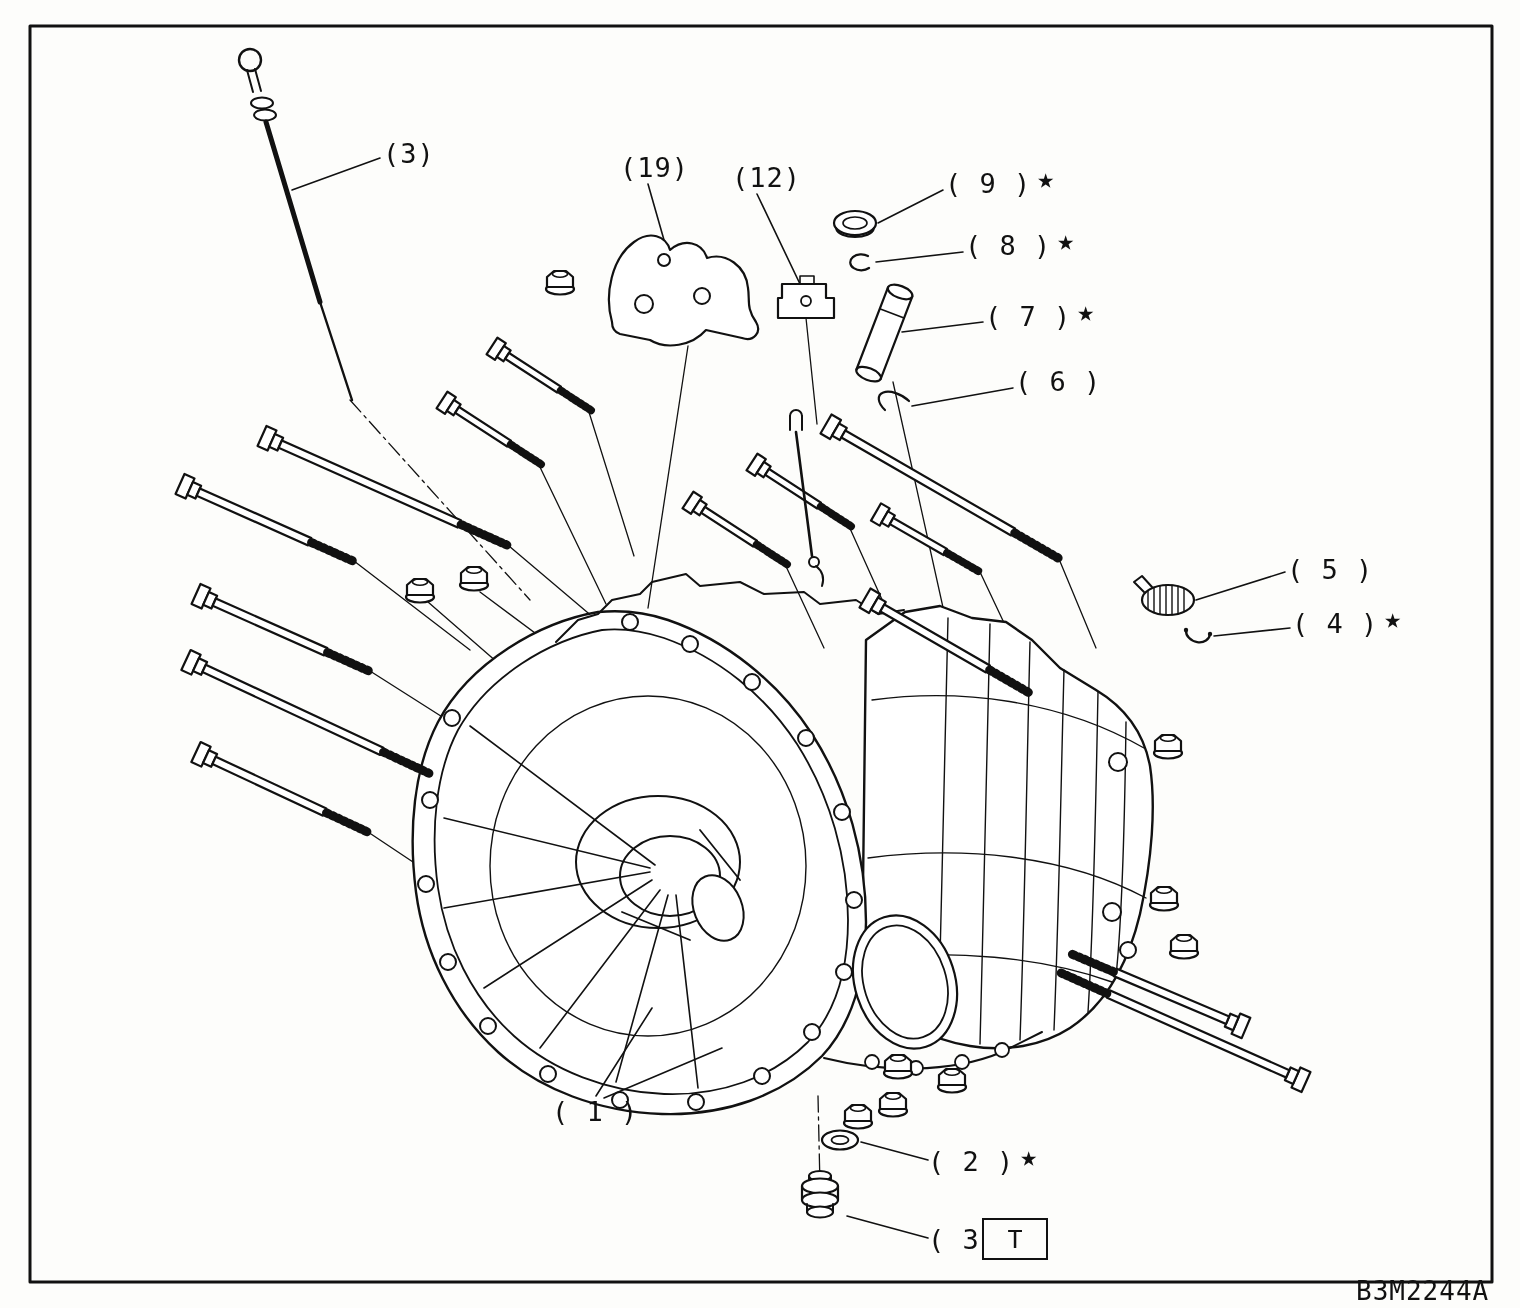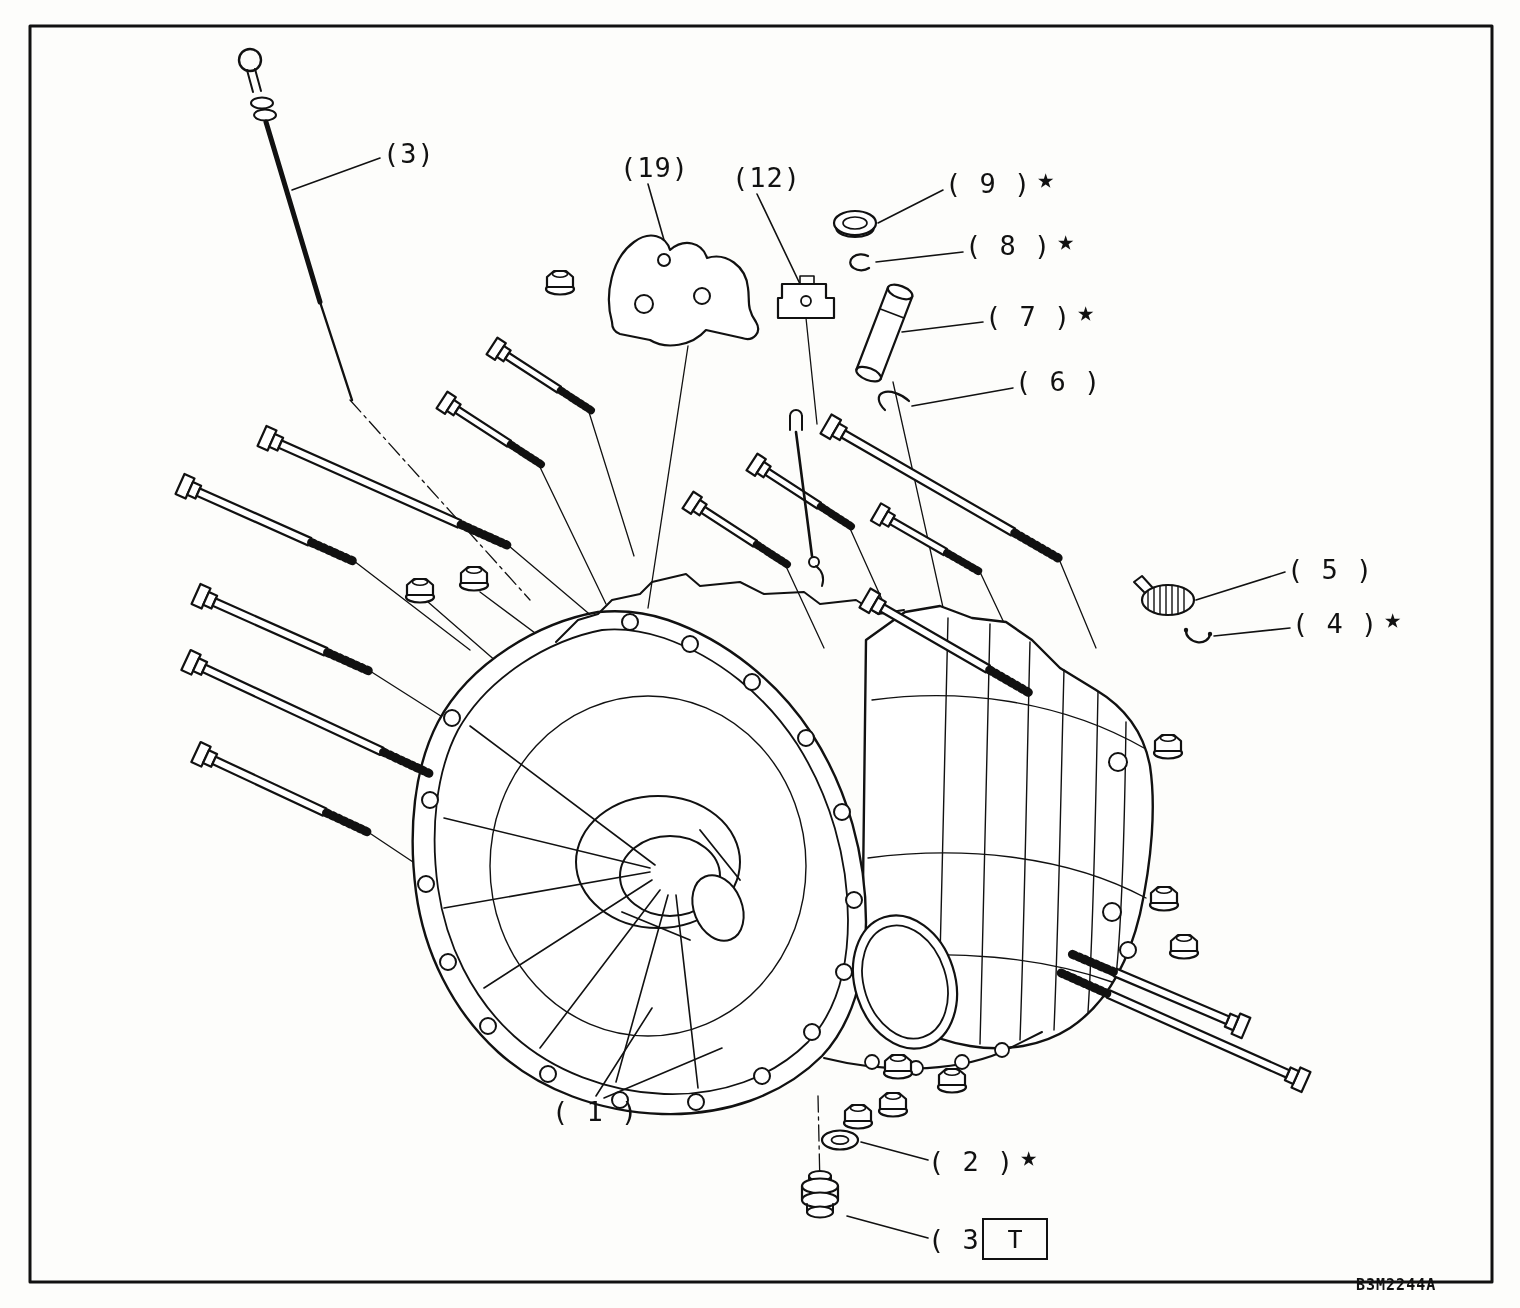--- a/index.html
+++ b/index.html
@@ -3,21 +3,21 @@
 <meta charset="utf-8">
 <style>
   html,body{margin:0;padding:0;background:#fdfdfb;}
   #page{position:relative;width:1520px;height:1308px;background:#fdfdfb;overflow:hidden;
         font-family:"DejaVu Sans Mono",monospace;color:#111;}
   #diagram-svg{position:absolute;left:0;top:0;}
   .label{position:absolute;font-size:27px;letter-spacing:1px;white-space:nowrap;line-height:1;}
   .star{font-size:28px;margin-left:6px;position:relative;top:-5px;}
   .tbox{position:absolute;width:62px;height:38px;border:2px solid #111;background:#fdfdfb;
         display:flex;align-items:center;justify-content:center;font-size:25px;}
-  .figcode{position:absolute;font-size:15px;font-weight:bold;letter-spacing:1px;}
+  .figcode{position:absolute;font-size:26px;font-weight:normal;letter-spacing:1px;}
 </style>
 </head>
 <body>
 
 <div id="page">
 
 <svg id="diagram-svg" viewBox="0 0 1520 1308" width="1520" height="1308" fill="none" stroke="#111" stroke-linecap="round" stroke-linejoin="round">
 
   <defs>
     <g id="boltL">

